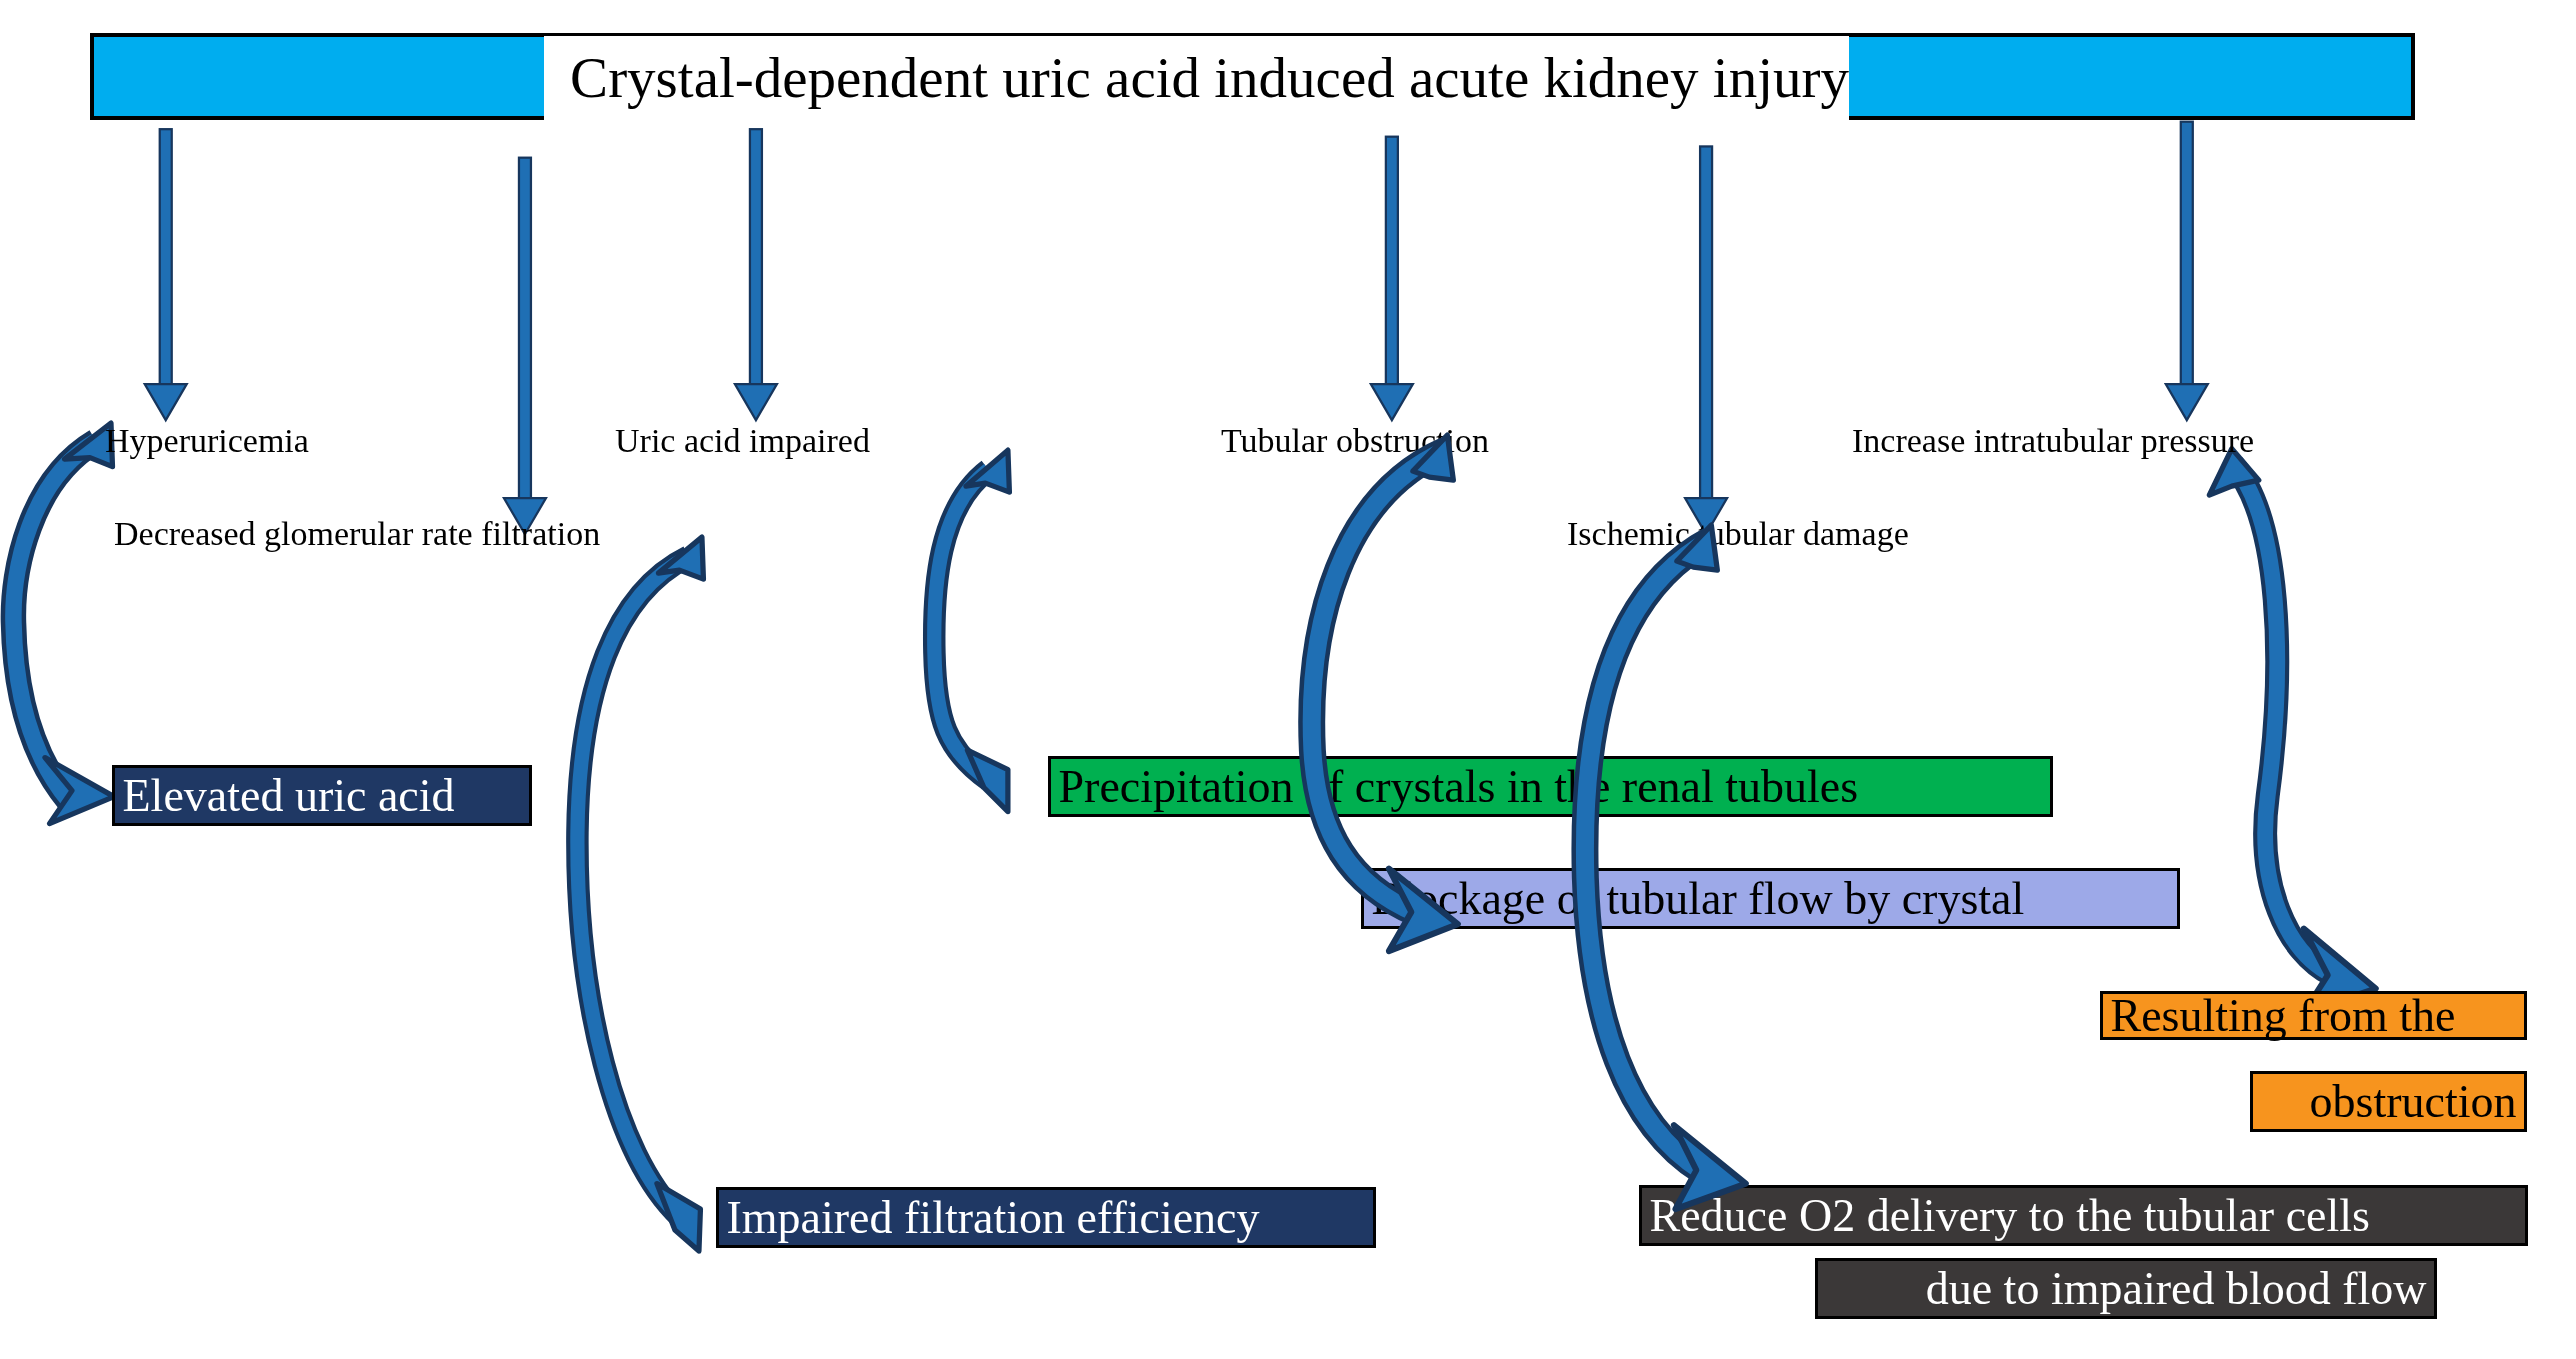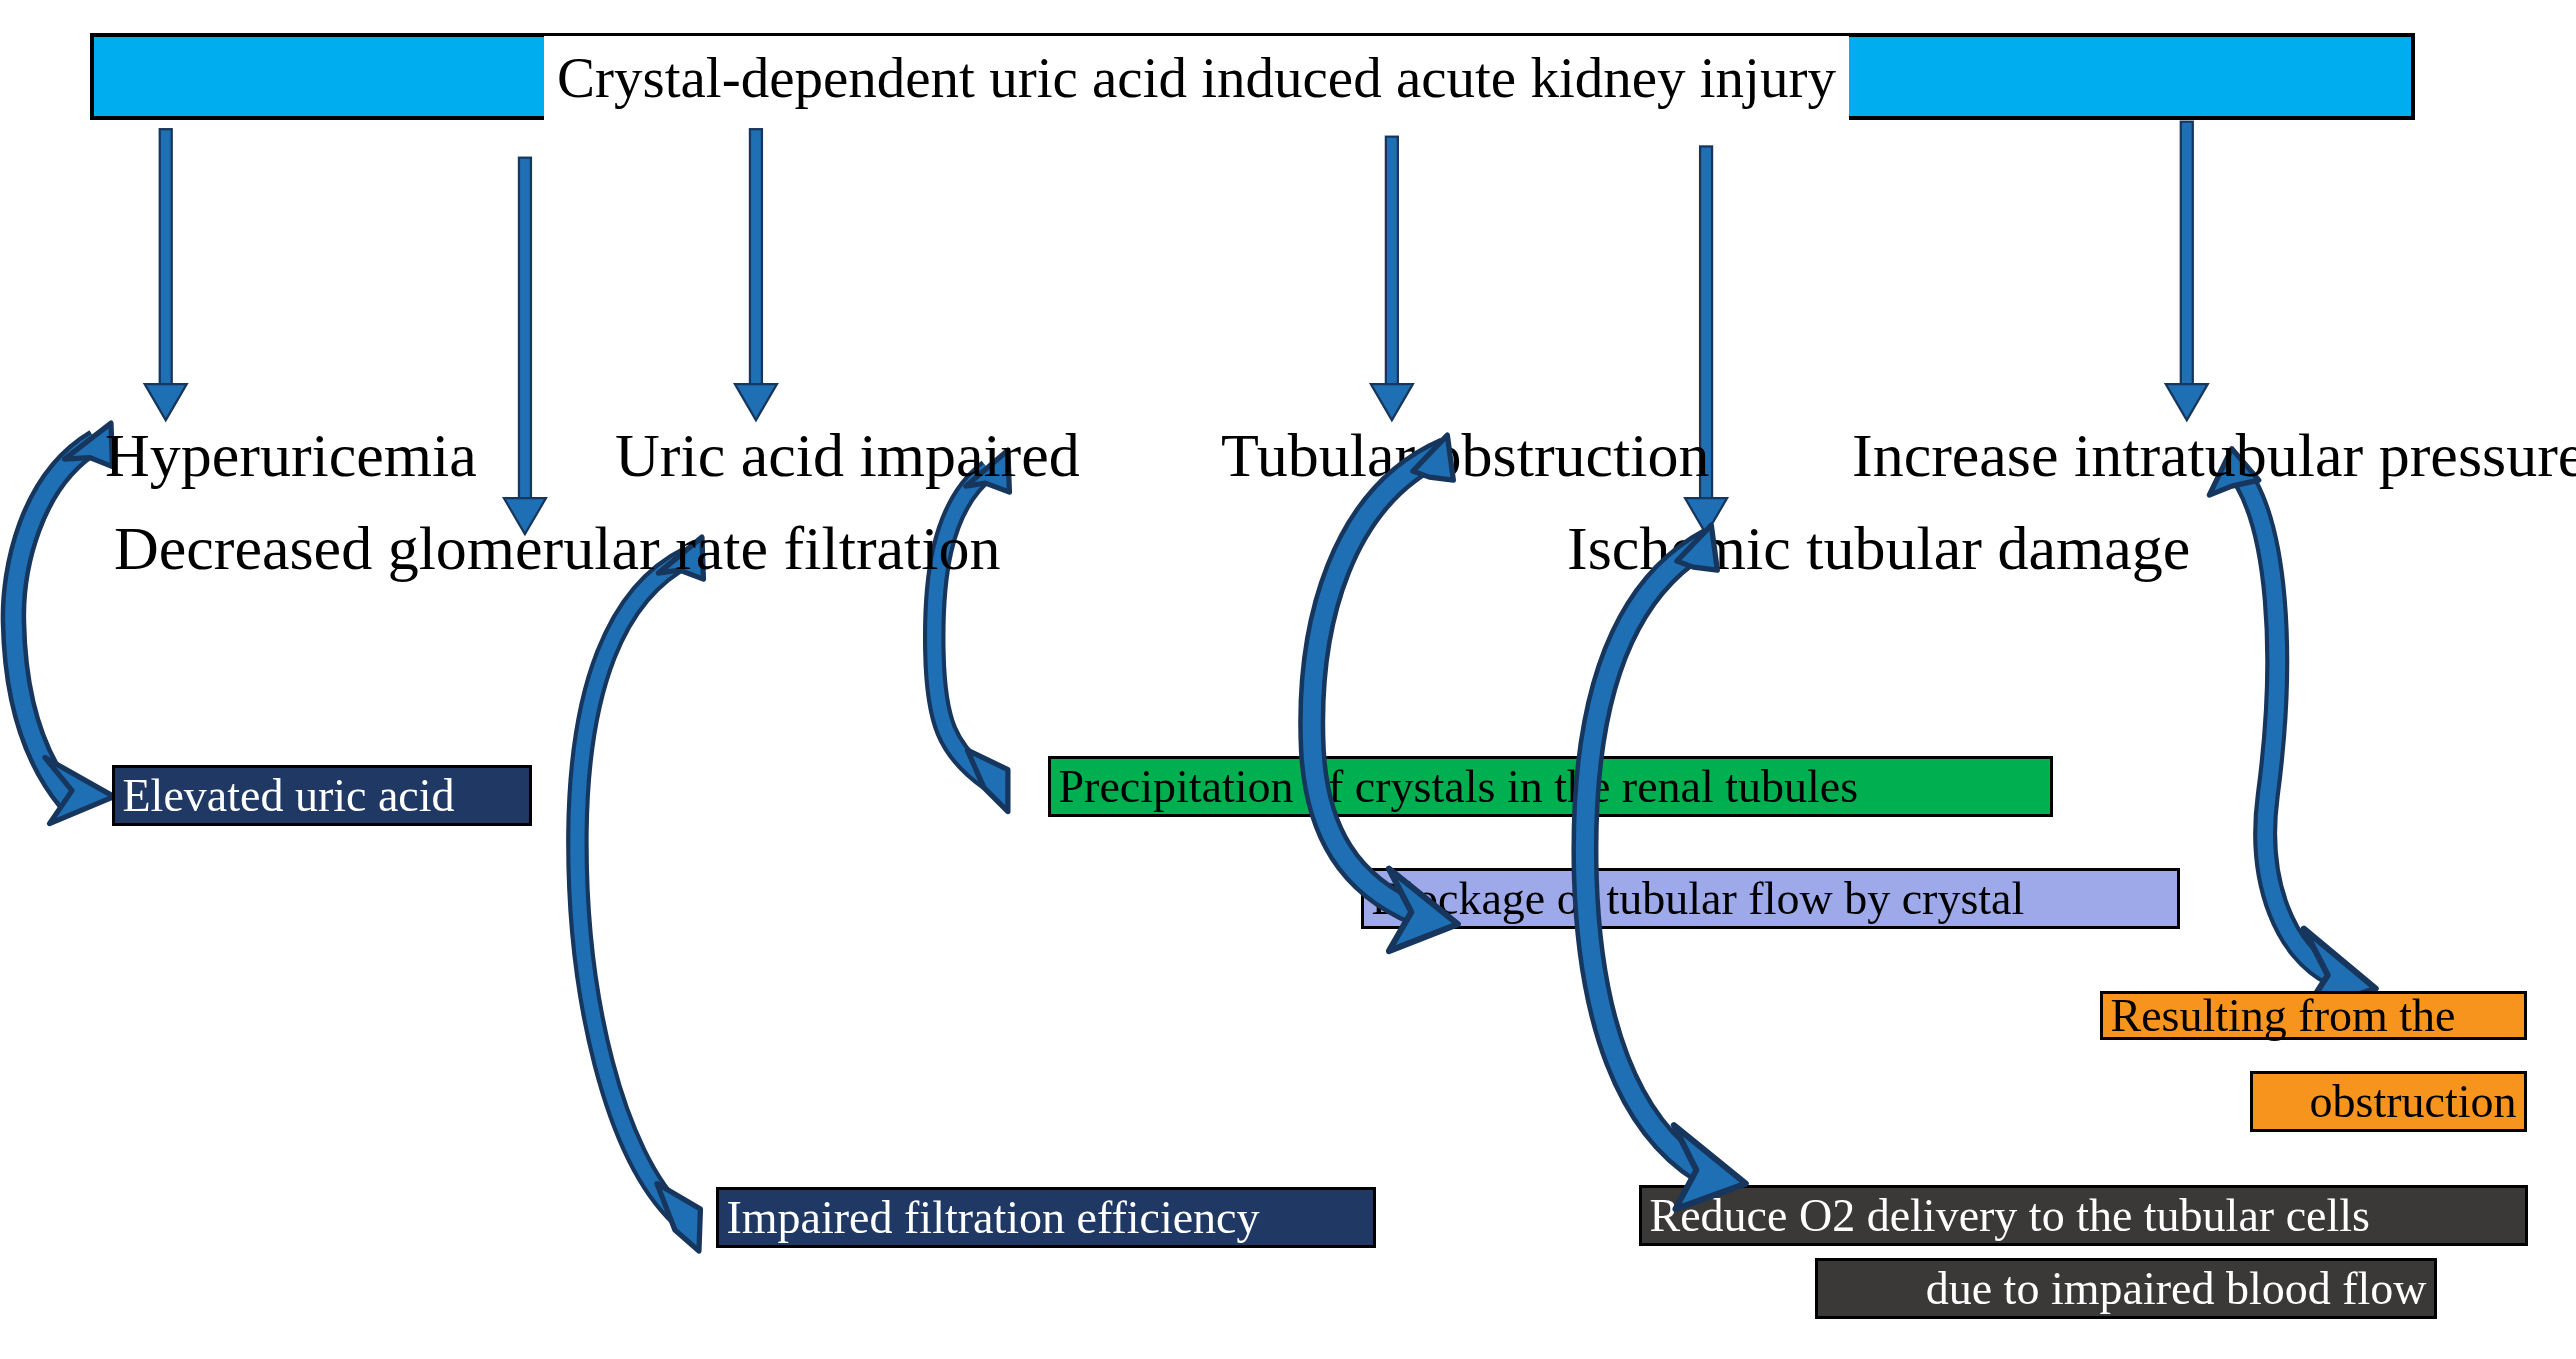--- a/index.html
+++ b/index.html
@@ -9,32 +9,32 @@
   
   .banner{
     position:absolute;left:90px;top:33px;width:2325px;height:87px;
     background:var(--banner-bg,#00ADEF);
     border:4.5px solid #000;
     box-sizing:border-box;
   }
   .banner-textbox{
     position:absolute;left:450px;top:-1.5px;width:1305px;height:84px;
     background:#ffffff;
-    display:flex;align-items:center;justify-content:center;
+    display:flex;align-items:center;justify-content:flex-end;
     box-sizing:border-box;
   }
   .banner-title{
     font-size:57px;color:#000;white-space:nowrap;line-height:1;
     font-family:"Liberation Serif", serif;
   }
 
   
   .label{
     position:absolute;
-    font-size:62px;
+    font-size:34px;
     color:#000;
     white-space:nowrap;
     font-family:"Liberation Serif", serif;
     line-height:1;
   }
 
   
   .box{
     position:absolute;
     box-sizing:border-box;

